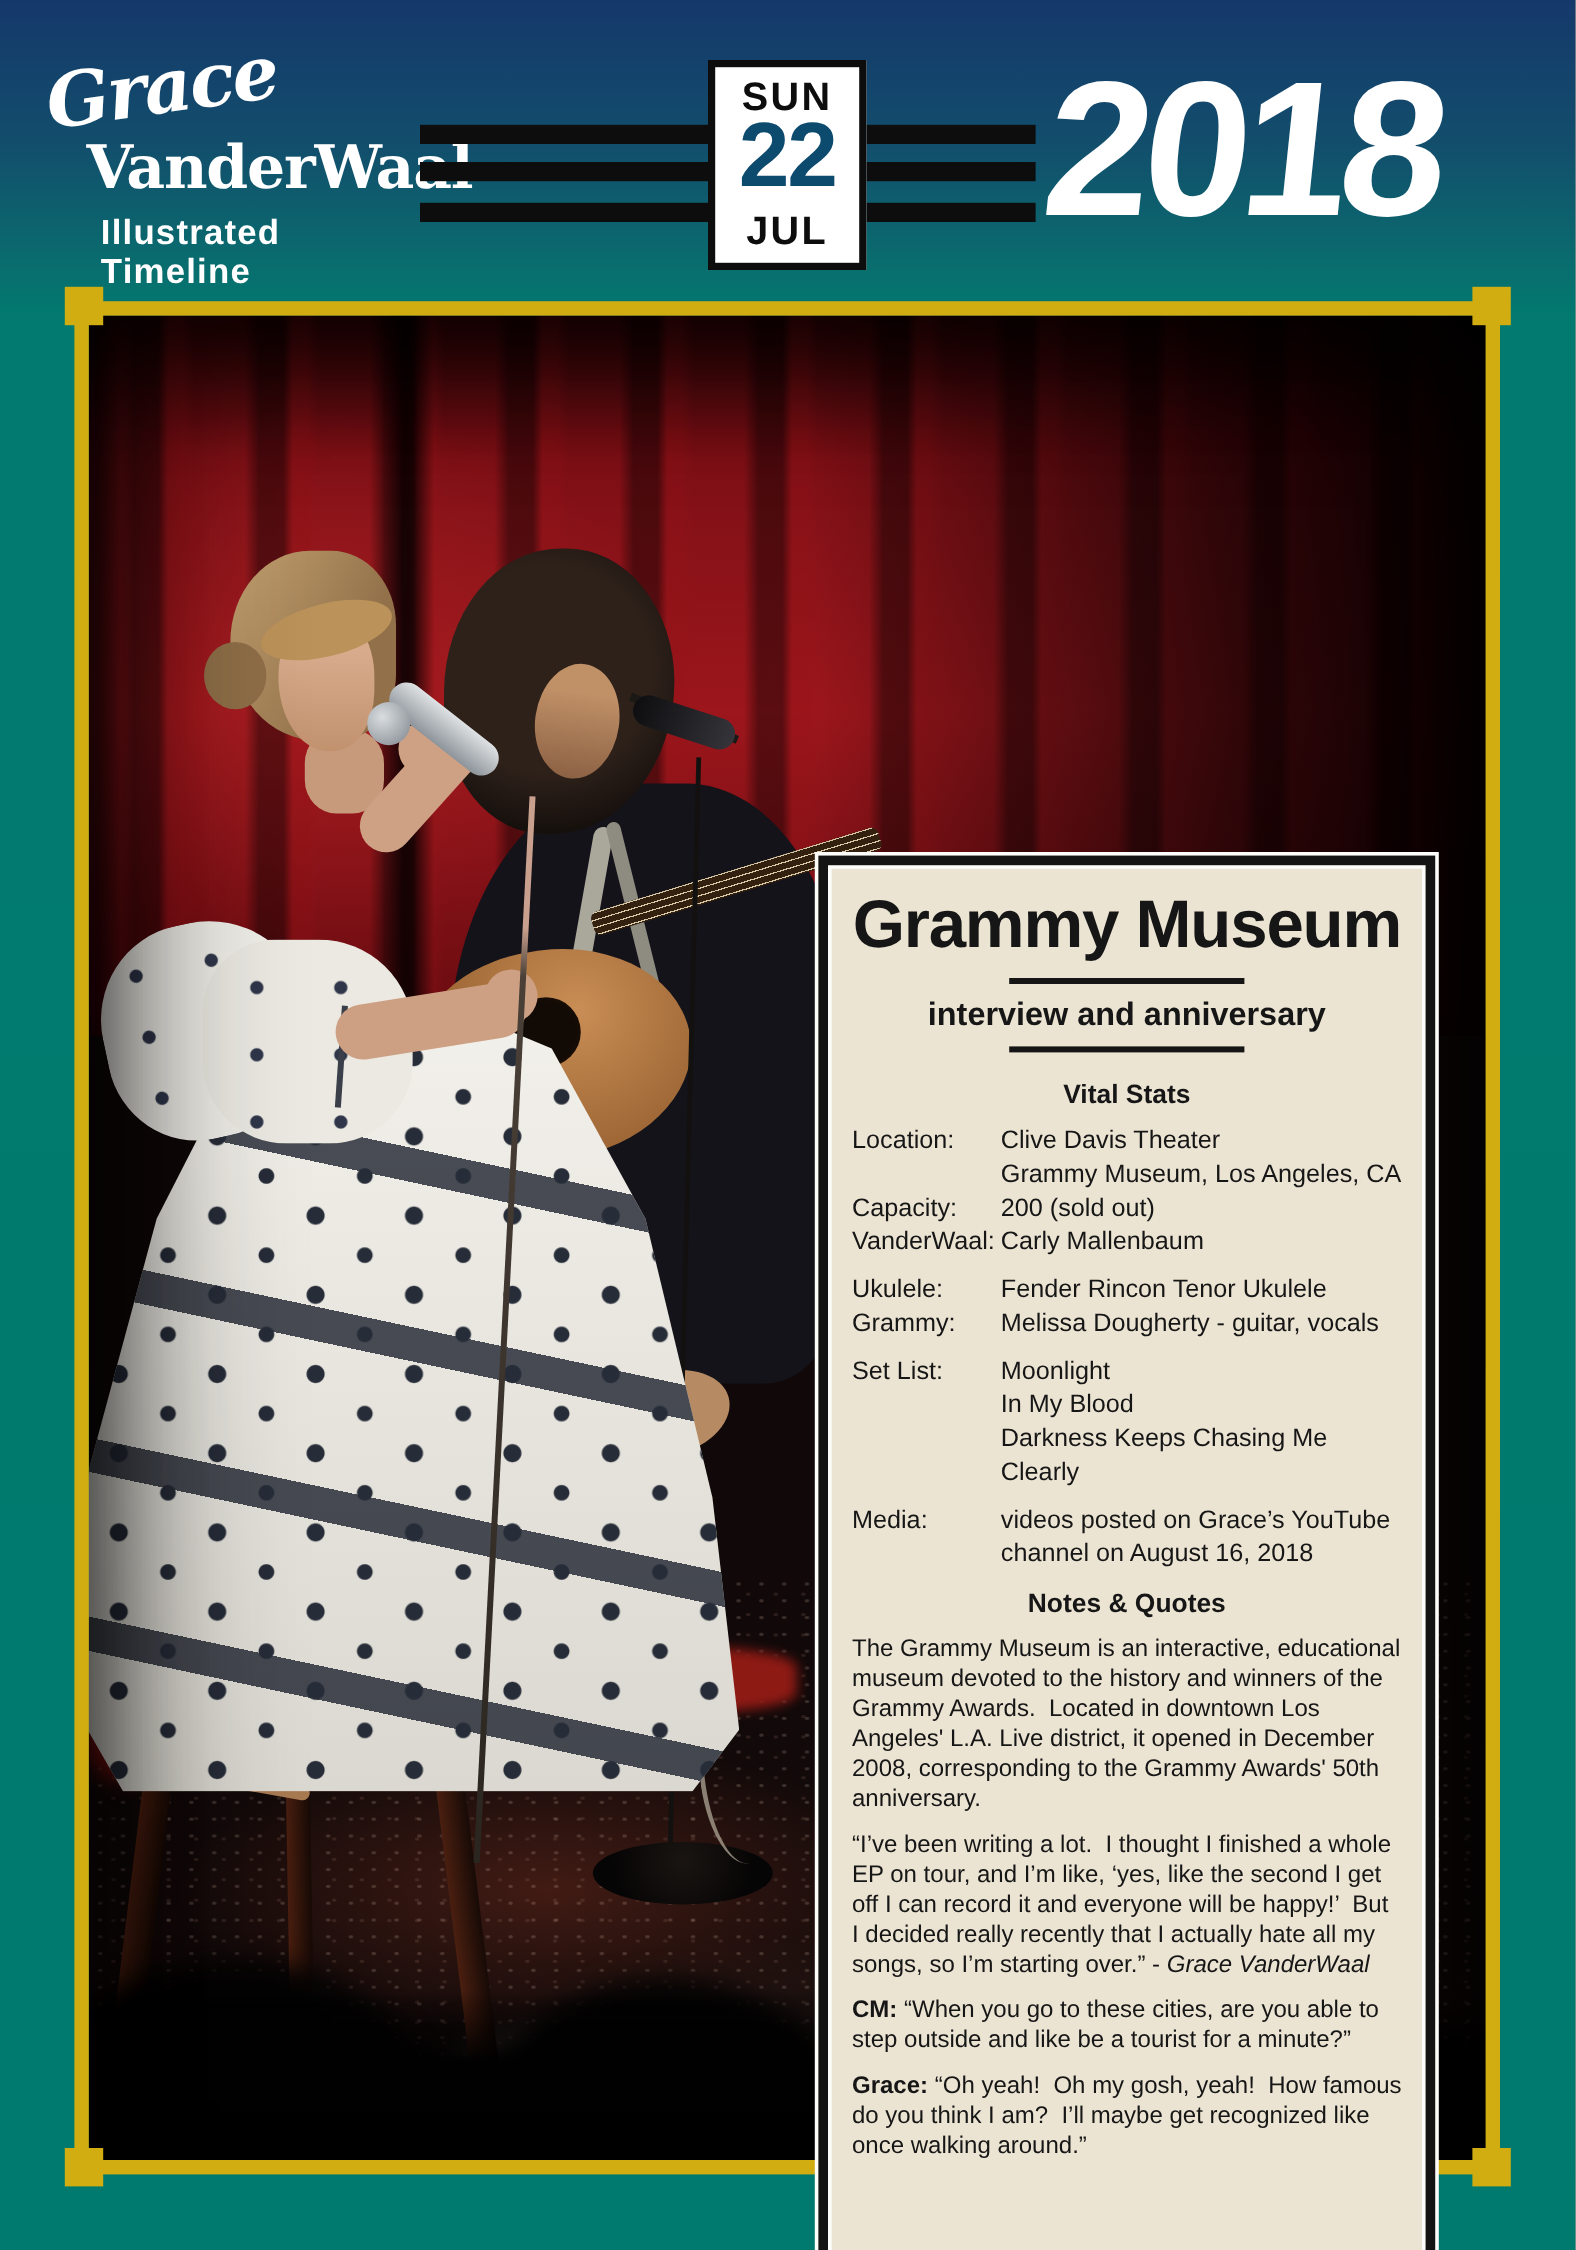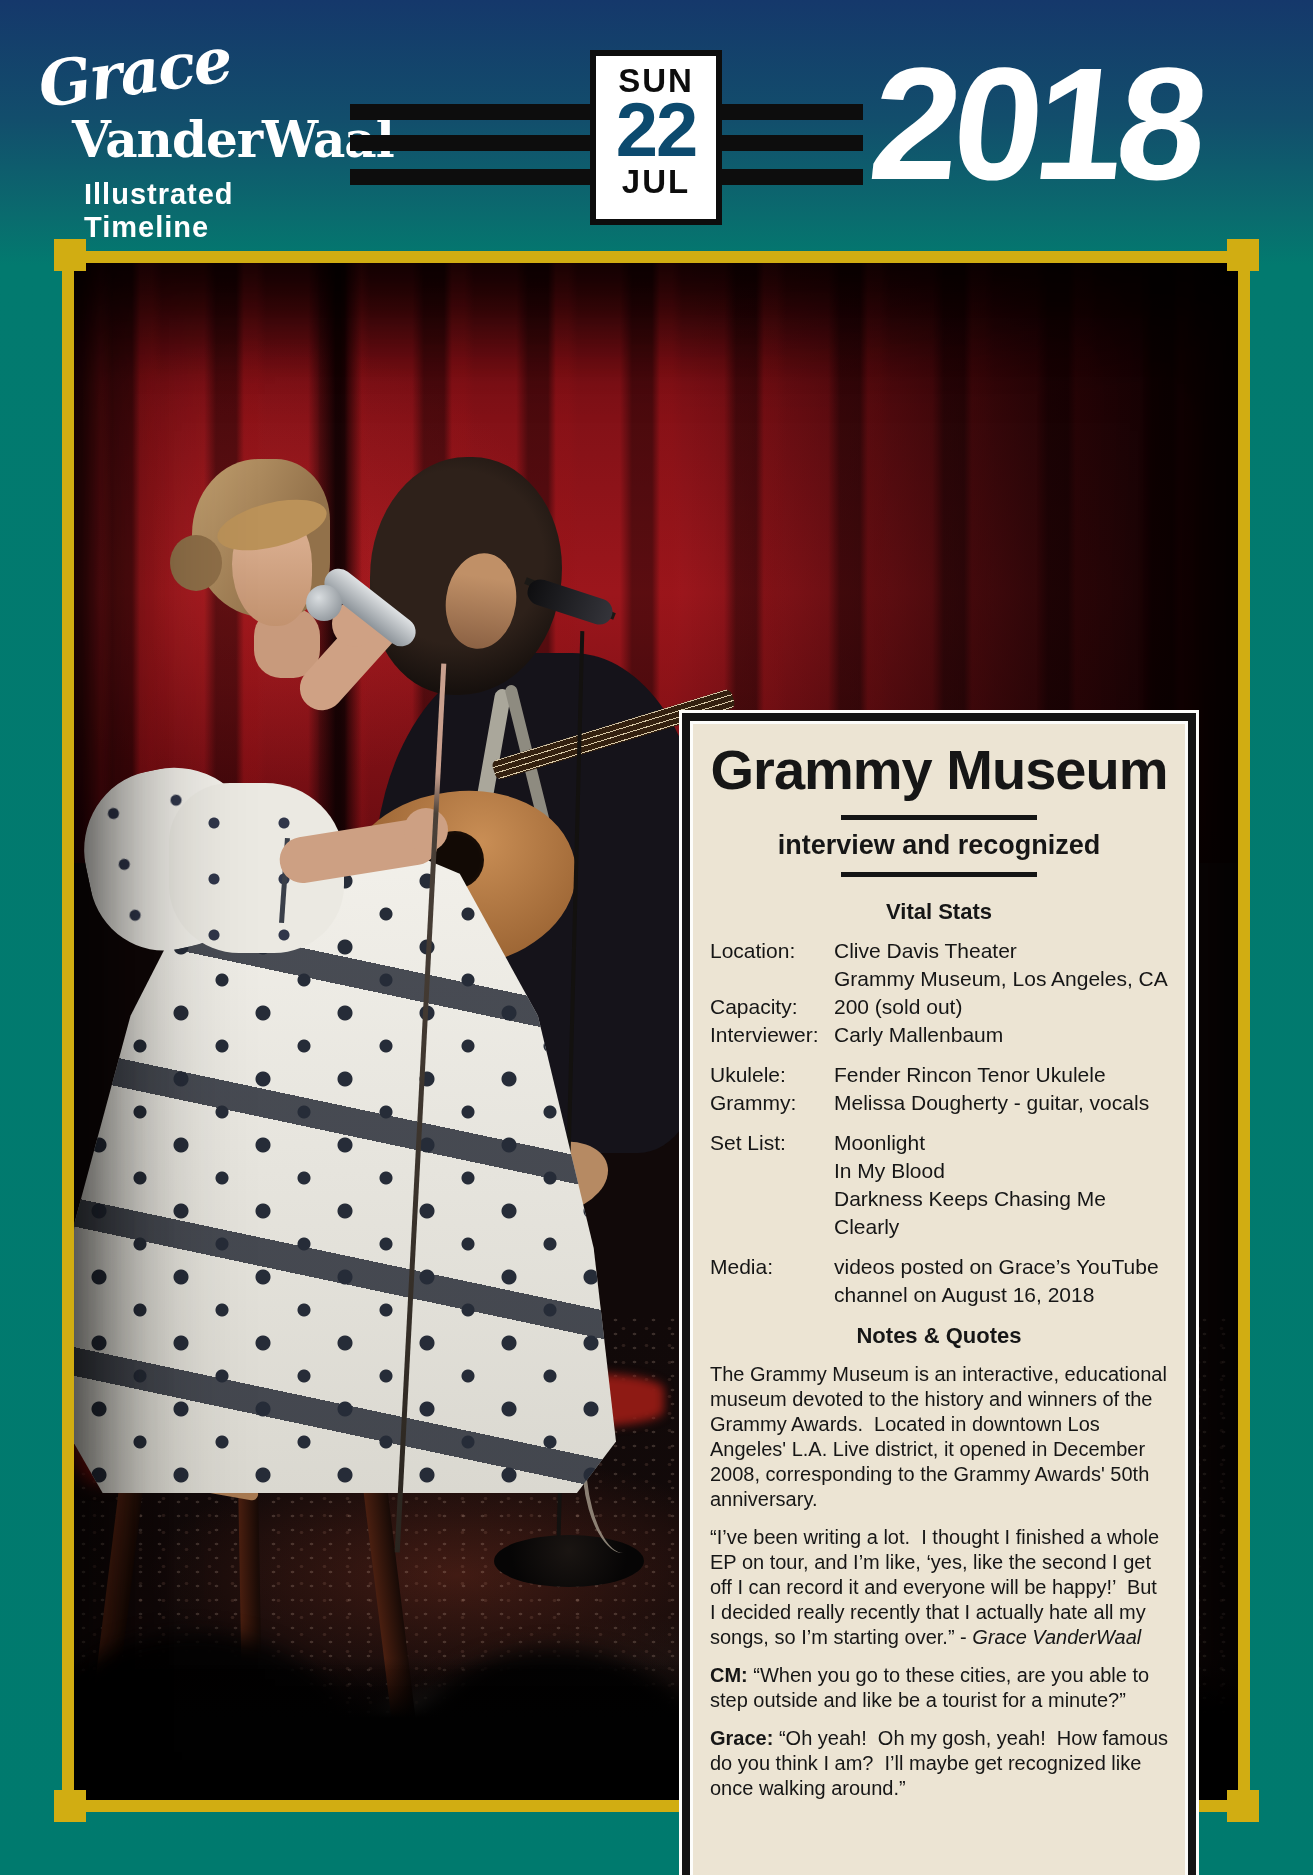--- a/index.html
+++ b/index.html
@@ -13,21 +13,21 @@
   .logo-name{position:absolute;left:42px;top:74px;font-family:"DejaVu Serif",serif;font-weight:bold;font-size:50px;letter-spacing:-1px;}
   .logo-sub{position:absolute;left:54px;top:142px;font-weight:bold;font-size:29px;letter-spacing:1px;word-spacing:14px;}
   .bar{position:absolute;height:16px;background:#0d0d0d;}
   .bar.l{left:350px;width:240px;}
   .bar.r{left:722px;width:141px;}
   .bar.y1{top:104px}.bar.y2{top:135px}.bar.y3{top:169px}
   .calendar{position:absolute;left:590px;top:50px;width:132px;height:175px;background:#fff;border:6px solid #0d0d0d;
     box-sizing:border-box;text-align:center;color:#0d0d0d;}
   .cal-dow{font-weight:bold;font-size:33px;letter-spacing:2px;margin-top:8px;line-height:34px;}
   .cal-day{font-weight:bold;font-size:76px;line-height:64px;color:#0c4a6e;letter-spacing:-2px;}
-  .cal-mon{font-weight:bold;font-size:33px;letter-spacing:2px;line-height:36px;margin-top:2px;}
+  .cal-mon{font-weight:bold;font-size:33px;letter-spacing:2px;line-height:36px;margin-top:12px;}
   .year{position:absolute;left:872px;top:44px;color:#fff;font-weight:bold;font-size:160px;letter-spacing:-7px;
     transform:skewX(-6deg);line-height:160px;}
   
   .frame{position:absolute;left:62px;top:251px;width:1188px;height:1561px;box-sizing:border-box;
     border:12px solid #d1ad12;}
   .tab{position:absolute;width:32px;height:32px;background:#d1ad12;}
   .tab.tl{left:54px;top:239px}.tab.tr{left:1227px;top:239px}
   .tab.bl{left:54px;top:1790px}.tab.br{left:1227px;top:1790px}
   
   .photo{position:absolute;left:74px;top:263px;width:1164px;height:1537px;overflow:hidden;background:#0c0708;}
@@ -232,40 +232,40 @@
   <div class="tab tl"></div>
   <div class="tab tr"></div>
   <div class="tab bl"></div>
   <div class="tab br"></div>
 
   <div class="card">
     <div class="card-black">
       <div class="card-inner">
         <div class="card-title">Grammy Museum</div>
         <div class="rule"></div>
-        <div class="card-sub">interview and recognized</div>
+        <div class="card-sub">interview and anniversary</div>
         <div class="rule rule2"></div>
 
         <div class="sec-head">Vital Stats</div>
         <div class="stats">
             <div class="stat-group">
               <div class="stat-row">
                 <span class="stat-label">Location:</span>
                 <span class="stat-value">Clive Davis Theater</span>
               </div>
               <div class="stat-row">
                 <span class="stat-label"></span>
                 <span class="stat-value">Grammy Museum, Los Angeles, CA</span>
               </div>
               <div class="stat-row">
                 <span class="stat-label">Capacity:</span>
                 <span class="stat-value">200 (sold out)</span>
               </div>
               <div class="stat-row">
-                <span class="stat-label">Interviewer:</span>
+                <span class="stat-label">VanderWaal:</span>
                 <span class="stat-value">Carly Mallenbaum</span>
               </div>
             </div>
             <div class="stat-group">
               <div class="stat-row">
                 <span class="stat-label">Ukulele:</span>
                 <span class="stat-value">Fender Rincon Tenor Ukulele</span>
               </div>
               <div class="stat-row">
                 <span class="stat-label">Grammy:</span>

